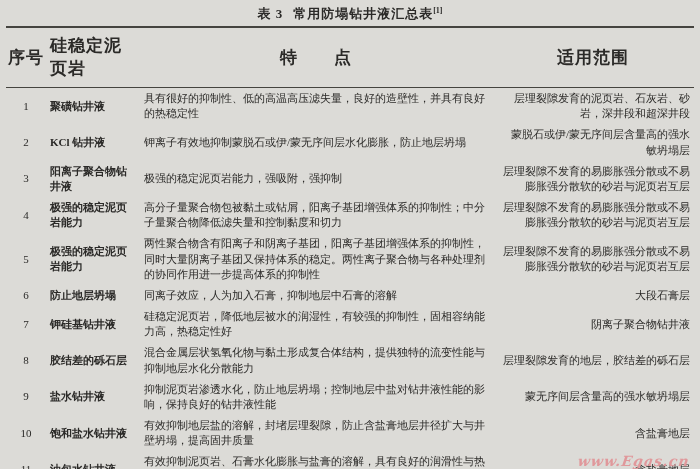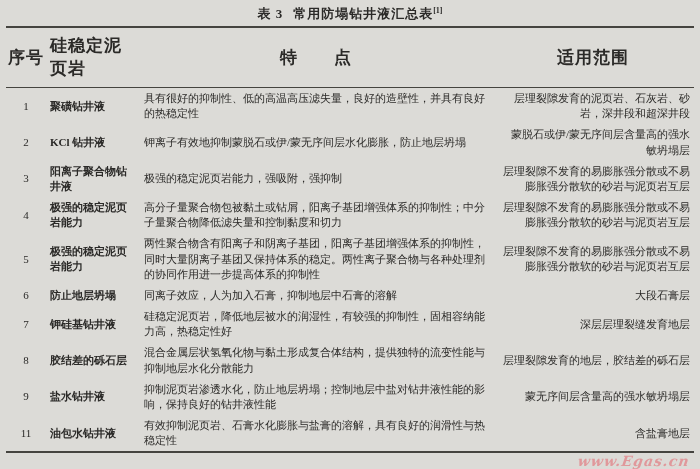--- a/index.html
+++ b/index.html
@@ -139,33 +139,39 @@
       <tr>
         <td class="c-no">6</td>
         <td class="c-type">防止地层坍塌</td>
         <td class="c-feat">同离子效应，人为加入石膏，抑制地层中石膏的溶解</td>
         <td class="c-scope">大段石膏层</td>
       </tr>
       <tr>
         <td class="c-no">7</td>
         <td class="c-type">钾硅基钻井液</td>
         <td class="c-feat">硅稳定泥页岩，降低地层被水的润湿性，有较强的抑制性，固相容纳能力高，热稳定性好</td>
-        <td class="c-scope">深层层理裂缝发育地层</td>
+        <td class="c-scope">阴离子聚合物钻井液</td>
       </tr>
       <tr>
         <td class="c-no">8</td>
         <td class="c-type">胶结差的砾石层</td>
         <td class="c-feat">混合金属层状氢氧化物与黏土形成复合体结构，提供独特的流变性能与抑制地层水化分散能力</td>
         <td class="c-scope">层理裂隙发育的地层，胶结差的砾石层</td>
       </tr>
       <tr>
         <td class="c-no">9</td>
         <td class="c-type">盐水钻井液</td>
         <td class="c-feat">抑制泥页岩渗透水化，防止地层坍塌；控制地层中盐对钻井液性能的影响，保持良好的钻井液性能</td>
         <td class="c-scope">蒙无序间层含量高的强水敏坍塌层</td>
+      </tr>
+      <tr>
+        <td class="c-no">10</td>
+        <td class="c-type">饱和盐水钻井液</td>
+        <td class="c-feat">有效抑制地层盐的溶解，封堵层理裂隙，防止含盐膏地层井径扩大与井壁坍塌，提高固井质量</td>
+        <td class="c-scope">含盐膏地层</td>
       </tr>
       <tr>
         <td class="c-no">11</td>
         <td class="c-type">油包水钻井液</td>
         <td class="c-feat">有效抑制泥页岩、石膏水化膨胀与盐膏的溶解，具有良好的润滑性与热稳定性</td>
         <td class="c-scope">含盐膏地层</td>
       </tr>
     </tbody>
   </table>
 

